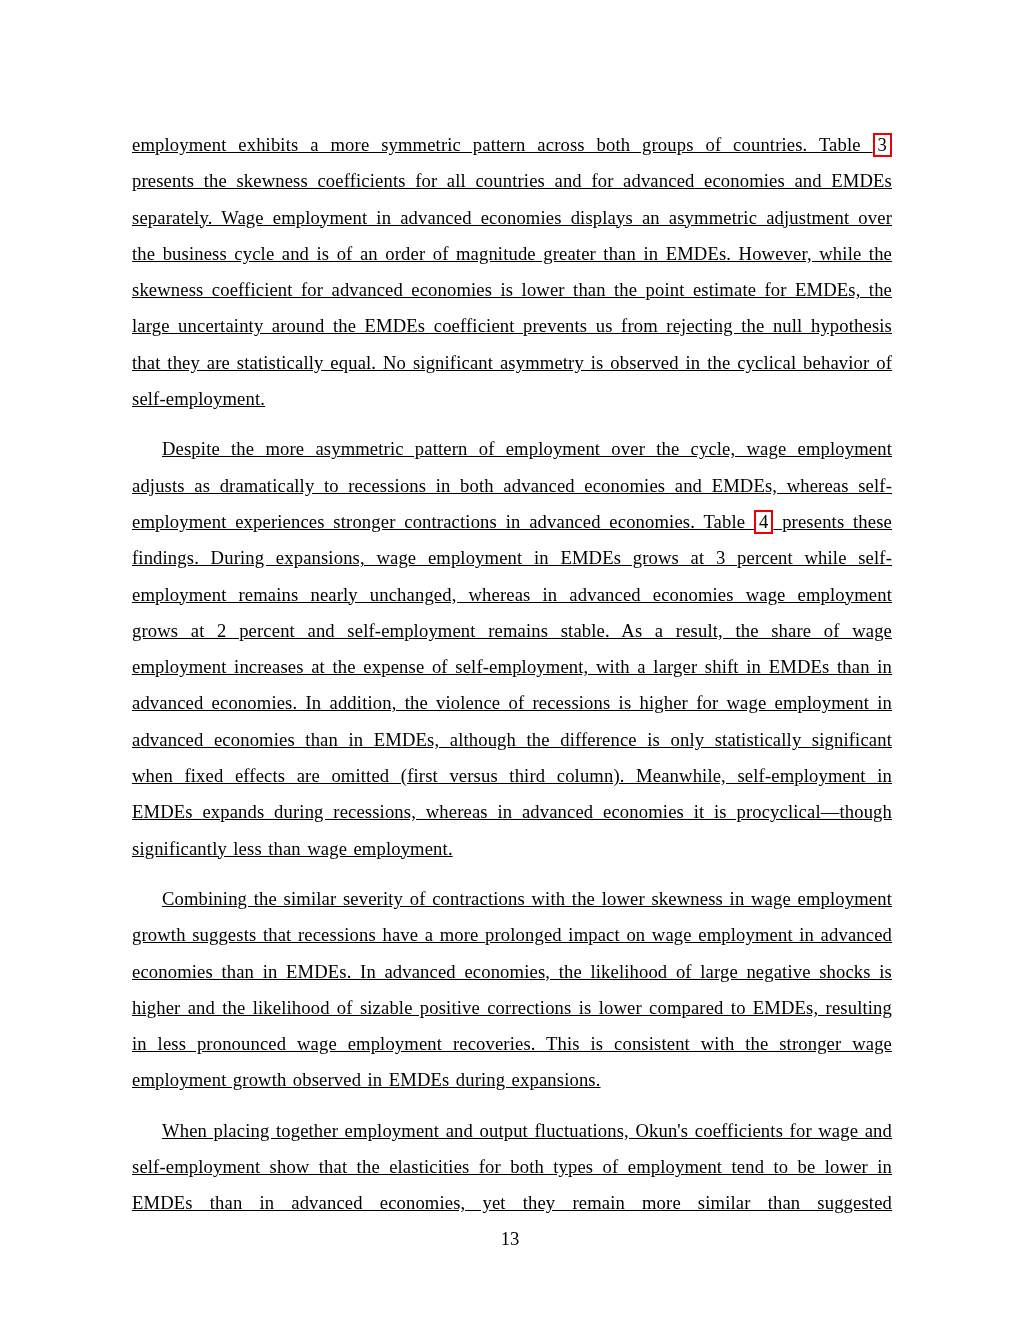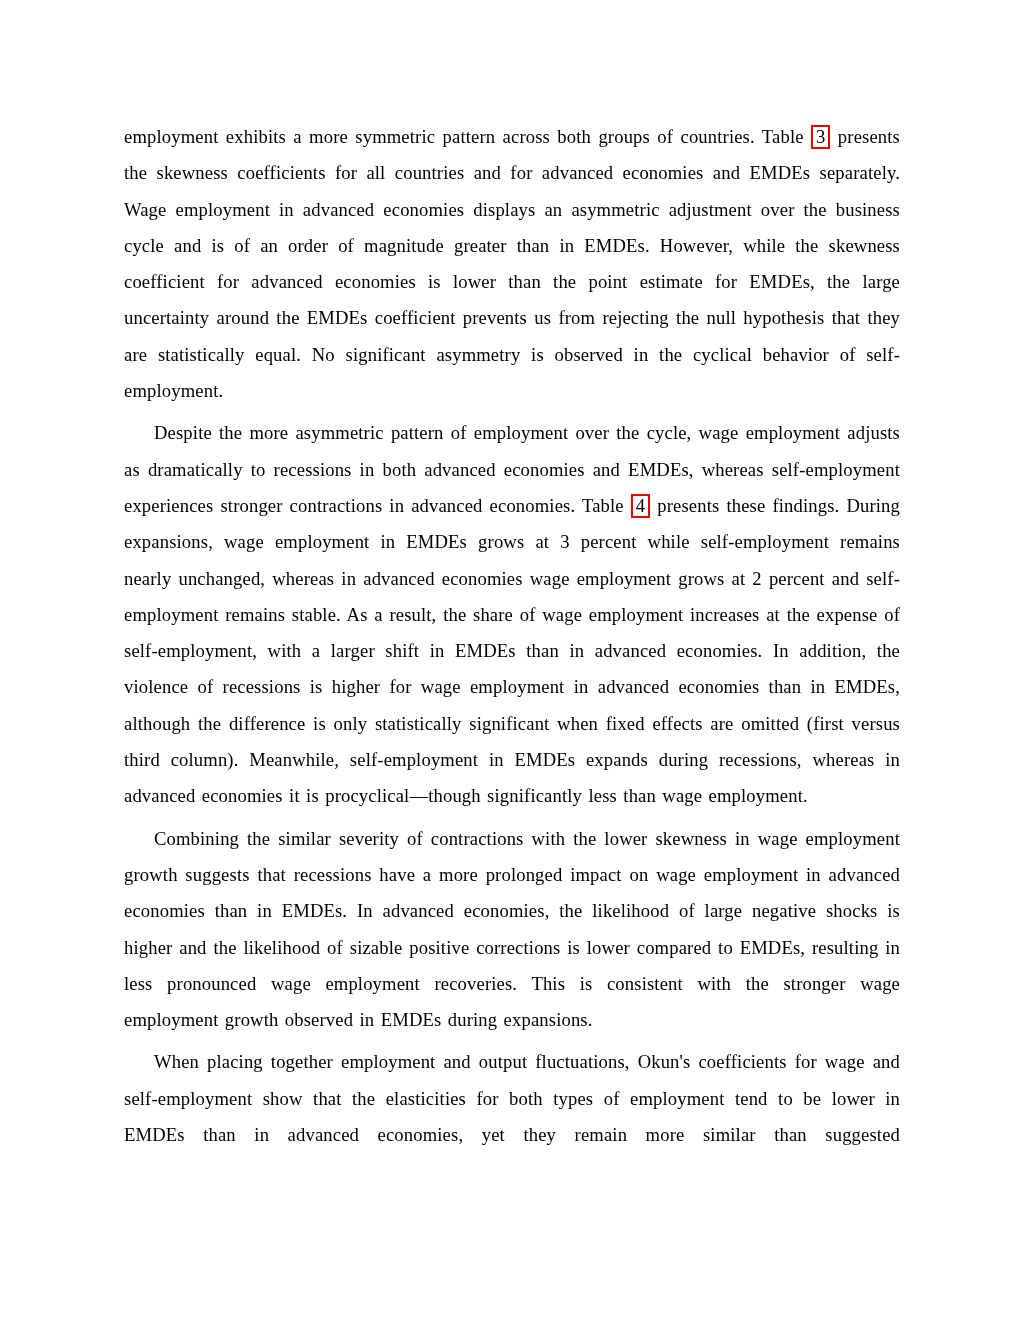--- a/index.html
+++ b/index.html
@@ -16,27 +16,28 @@
     font-family: "Liberation Serif", "DejaVu Serif", serif;
     overflow: hidden;
   }
   .text-block {
     position: absolute;
     left: 118px;
     top: 113px;
     width: 788px;
   }
   .para {
-    margin: 6px;
+    margin: 14px;
     font-size: 18.6px;
     line-height: 36.3px;
     text-align: justify;
     letter-spacing: 0.15px;
     word-spacing: 1.6px;
     color: #000000;
+    text-decoration: underline;
   }
   .para.indent {
     text-indent: 30px;
   }
   .para.justify-last {
     text-align-last: justify;
   }
   .ref-box {
     display: inline-block;
     border: 2px solid #ee0000;
@@ -72,14 +73,15 @@
     <p class="para indent">
       <span>Combining the similar severity of contractions with the lower skewness in wage employment growth suggests that recessions have a more prolonged impact on wage employment in advanced economies than in EMDEs. In advanced economies, the likelihood of large negative shocks is higher and the likelihood of sizable positive corrections is lower compared to EMDEs, resulting in less pronounced wage employment recoveries. This is consistent with the stronger wage employment growth observed in EMDEs during expansions.</span>
     </p>
 
     <p class="para indent justify-last">
       <span>When placing together employment and output fluctuations, Okun's coefficients for wage and self-employment show that the elasticities for both types of employment tend to be lower in EMDEs than in advanced economies, yet they remain more similar than suggested</span>
     </p>
 
   </div>
 
+  <div class="page-number">13</div>
 
 </div>
 
 </body></html>

